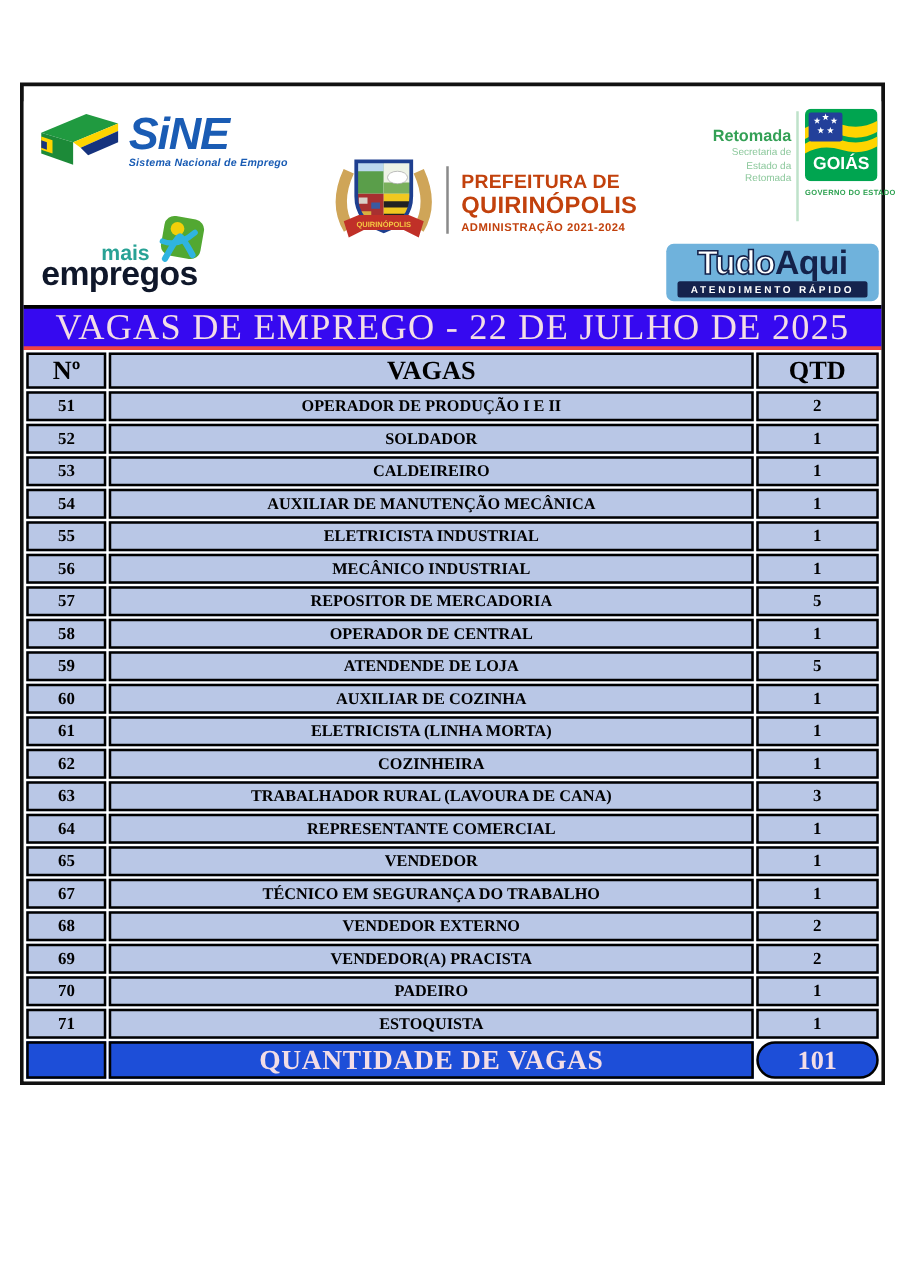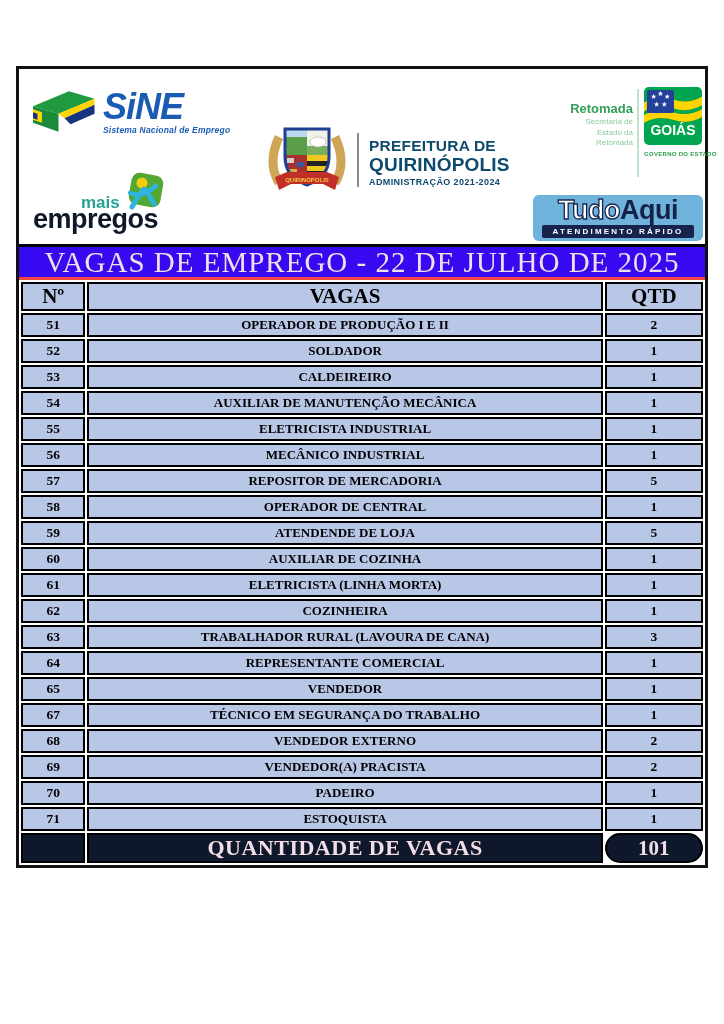--- a/index.html
+++ b/index.html
@@ -15,21 +15,21 @@
   .sine-name { font-size:36px; font-weight:800; font-style:italic; color:#1a5cb4; letter-spacing:-1px; line-height:40px; }
   .sine-sub { font-size:8.5px; font-weight:700; font-style:italic; color:#1a5cb4; margin-top:-2px; letter-spacing:0.2px; }
 
   .maisemp { position:absolute; left:12px; top:90px; width:175px; height:68px; }
   .maisemp .icon { position:absolute; left:88px; top:0; }
   .maisemp .w1 { position:absolute; left:50px; top:22px; font-size:17px; font-weight:800; color:#28a295; }
   .maisemp .w2 { position:absolute; left:2px; top:33px; font-size:27px; font-weight:800; color:#0f172a; letter-spacing:-0.5px; }
 
   .crest { position:absolute; left:238px; top:40px; }
   .vline1 { position:absolute; left:338px; top:52px; width:2px; height:54px; background:#8a8a8a; }
-  .pref { position:absolute; left:350px; top:56px; color:#0c4a6e; }
+  .pref { position:absolute; left:350px; top:56px; color:#c2410c; }
   .pref-l1 { font-size:15.5px; font-weight:800; letter-spacing:0.2px; }
   .pref-l2 { font-size:19px; font-weight:800; letter-spacing:0.2px; margin-top:-1px; }
   .pref-l3 { font-size:9px; font-weight:700; letter-spacing:0.4px; margin-top:1px; }
 
   .reto { position:absolute; left:516px; top:20px; width:98px; text-align:right; }
   .reto-title { font-size:13px; font-weight:800; color:#33a055; }
   .reto-sub { font-size:8px; color:#8cc89c; line-height:9.5px; margin-top:1px; }
   .vline2 { position:absolute; left:618px; top:8px; width:2px; height:88px; background:#bfe2ca; }
   .goias { position:absolute; left:625px; top:6px; width:58px; text-align:center; }
   .goias-sub { font-size:6px; font-weight:700; color:#2aa04e; letter-spacing:0.3px; margin-top:2px; white-space:nowrap; }
@@ -48,21 +48,21 @@
                  line-height:30px; letter-spacing:1px; white-space:nowrap; }
 
   
   table.vtable { width:100%; border-collapse:separate; border-spacing:2px; background:#fff; table-layout:fixed; }
   .vtable th, .vtable td { border:2px solid #000; background:#b9c7e6; text-align:center; vertical-align:middle;
       font-family:"Liberation Serif", serif; font-weight:bold; color:#000; padding:0; overflow:hidden; white-space:nowrap; }
   .col-n { width:9.5%; } .col-v { width:76%; } .col-q { width:14.5%; }
   .vtable thead th { font-size:21px; height:28px; }
   .vtable tbody td { font-size:13px; height:24px; }
   .vtable tbody td.cell-n, .vtable tbody td.cell-q { font-size:13.5px; }
-  .vtable tfoot td { background:#0f172a; color:#f3dde6; height:29px; }
+  .vtable tfoot td { background:#1d4ed8; color:#f3dde6; height:29px; }
   .vtable tfoot td.f-label { font-size:22px; letter-spacing:0.5px; }
   .vtable tfoot td.f-total { font-size:21px;border-radius:15px; }
 </style>
 </head>
 <body>
 
 <div class="page">
   <div class="doc">
 
     <div class="hdr">

